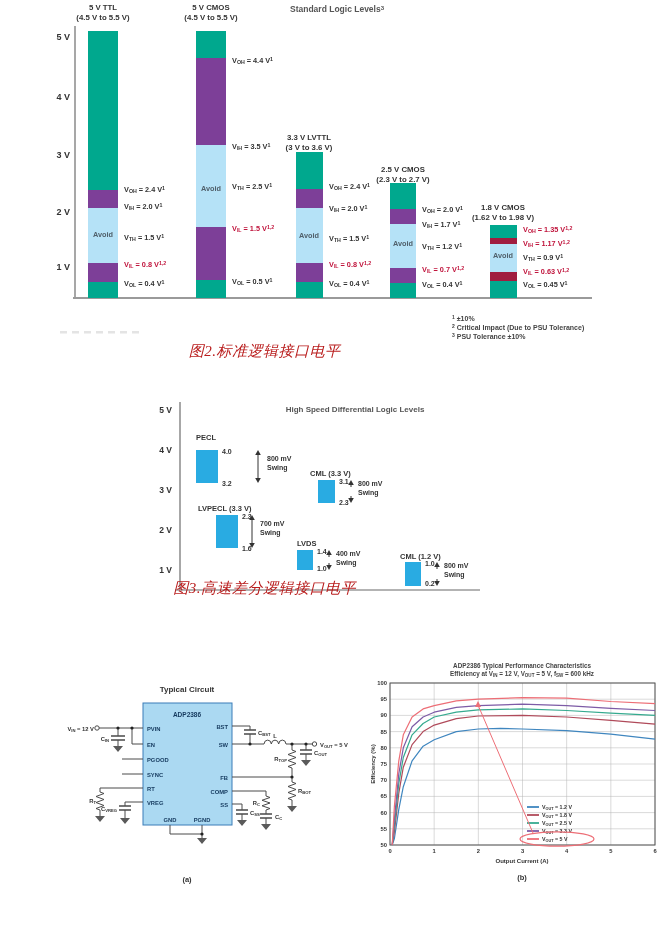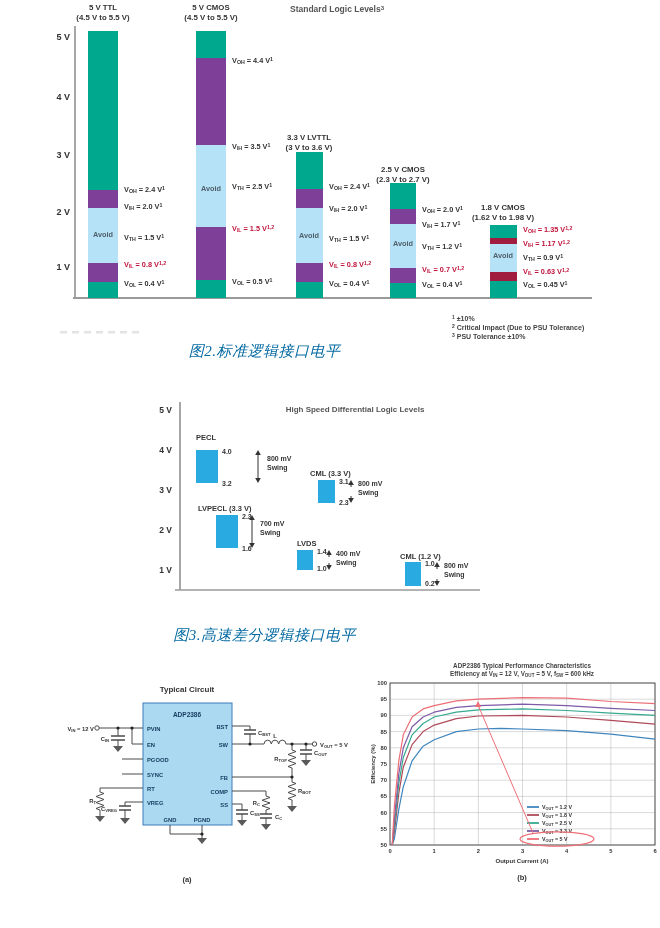--- a/index.html
+++ b/index.html
@@ -1,20 +1,20 @@
 <!DOCTYPE html>
 <html><head>
 <meta charset="utf-8">
 <style>
 *{margin:0;padding:0;box-sizing:border-box}
 body{background:#fff}
 .page{position:relative;width:660px;height:928px;background:#fff;overflow:hidden;font-family:"Liberation Sans",sans-serif}
 .figure{position:absolute}
 svg text{font-family:"Liberation Sans",sans-serif}
-.caption{position:absolute;left:0;width:529px;text-align:center;font-family:"Liberation Serif",serif;font-style:italic;font-size:15px;color:#0369a1;letter-spacing:.5px}
+.caption{position:absolute;left:0;width:529px;text-align:center;font-family:"Liberation Serif",serif;font-style:italic;font-size:15px;color:#b91c1c;letter-spacing:.5px}
 .f2-tick{font-size:9px;font-weight:bold;fill:#333}
 .f2-title{font-size:8.5px;font-weight:bold;fill:#555}
 .f2-head{font-size:7.8px;font-weight:bold;fill:#333}
 .f2-lab{font-size:7.3px;font-weight:bold;fill:#333}
 .f2-lab.red{fill:#C0143C}
 .f2-avoid{font-size:7.3px;font-weight:bold;fill:#50606b}
 .f2-foot{font-size:7px;font-weight:bold;fill:#444}
 .f3-title{font-size:8px;font-weight:bold;fill:#555}
 .f3-tick{font-size:8.5px;font-weight:bold;fill:#333}
 .f3-lab{font-size:7.5px;font-weight:bold;fill:#333}
@@ -199,21 +199,21 @@
         <text x="285" y="176" class="f3-val" text-anchor="start">1.0</text>
         <text x="285" y="196" class="f3-val" text-anchor="start">0.2</text>
         <path d="M297,172 l-2.8,5 h5.6 Z" fill="#333"></path>
         <path d="M297,196 l-2.8,-5 h5.6 Z" fill="#333"></path>
         <line x1="297" y1="176" x2="297" y2="179" stroke="#333" stroke-width="1"></line>
         <line x1="297" y1="192" x2="297" y2="189" stroke="#333" stroke-width="1"></line>
         <text x="304" y="178" class="f3-swing" text-anchor="start">800 mV</text>
         <text x="304" y="187" class="f3-swing" text-anchor="start">Swing</text>
       </g>
     </svg>
-  <div class="caption" style="top:626px">图3.高速差分逻辑接口电平</div>
+  <div class="caption" style="top:579px">图3.高速差分逻辑接口电平</div>
 
   <svg id="fig4a" class="figure" style="left:60px;top:660px;width:300px;height:230px" viewBox="0 0 300 230">
     <text x="127" y="32" text-anchor="middle" class="f4a-title">Typical Circuit</text>
     <rect x="83" y="43" width="89" height="122" class="chip"></rect>
     <text x="127" y="57" text-anchor="middle" class="f4a-chipname">ADP2386</text>
 
     <text x="87" y="70.5" class="pin">PVIN</text>
     <text x="87" y="86.5" class="pin">EN</text>
     <text x="87" y="101.5" class="pin">PGOOD</text>
     <text x="87" y="116.5" class="pin">SYNC</text>

